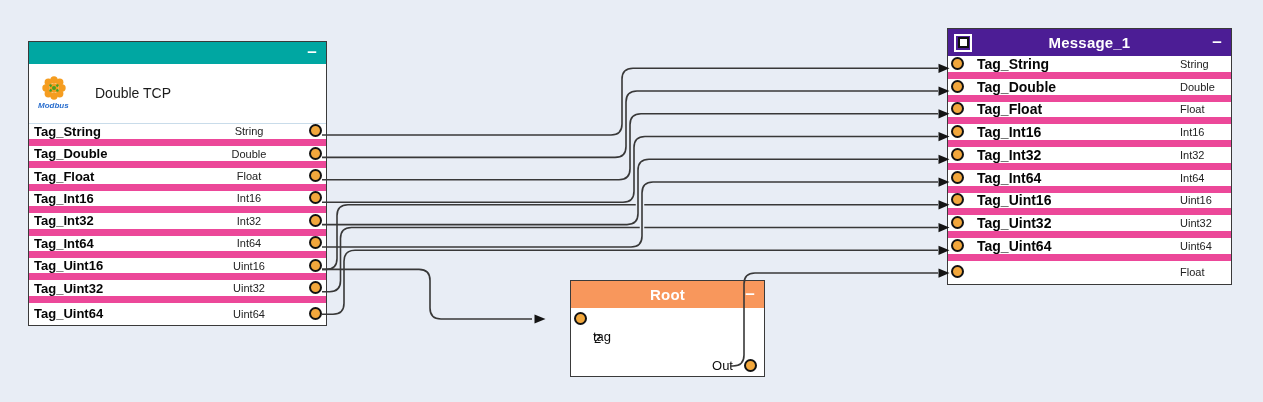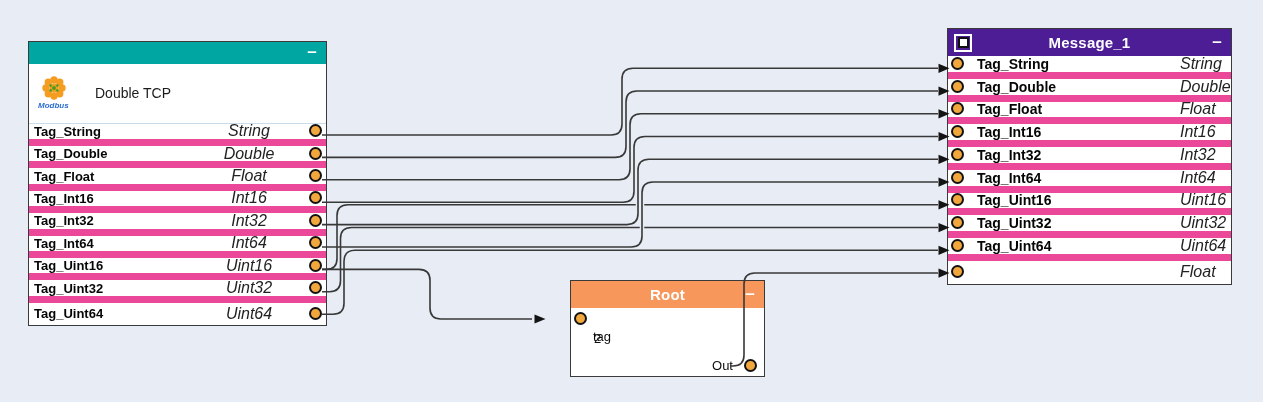--- a/index.html
+++ b/index.html
@@ -27,21 +27,21 @@
   
   .rows{display:block;}
   .row{position:relative;display:flex;align-items:center;box-sizing:border-box;
        border-bottom:7px solid #ec4899;}
   .row:last-child{border-bottom:none;}
   #modbus-rows .row{height:22.4px;}
   #message-rows .row{height:22.75px;}
   .tag-name{font-weight:bold;color:#060606;white-space:nowrap;}
   #modbus-rows .tag-name{font-size:13px;margin-left:5px;}
   #message-rows .tag-name{font-size:14px;margin-left:29px;}
-  .tag-type{position:absolute;font-size:16px;color:#222;font-style:italic;}
+  .tag-type{position:absolute;font-size:11px;color:#222;}
   #modbus-rows .tag-type{left:160px;width:120px;text-align:center;}
   #message-rows .tag-type{left:232px;}
   .port{position:absolute;width:9px;height:9px;border:2.5px solid #121212;border-radius:50%;
         background:#f2a73c;top:calc(50% - 7px);}
   .port.out-mod{right:4px;}
   .port.in-msg{left:2.5px;}
   
   .root-body{position:relative;height:67px;font-size:13px;color:#0d0d0d;}
   .root-tag-port{position:absolute;left:2.5px;top:3.5px;}
   .root-tag-label{position:absolute;left:22px;top:21px;}

